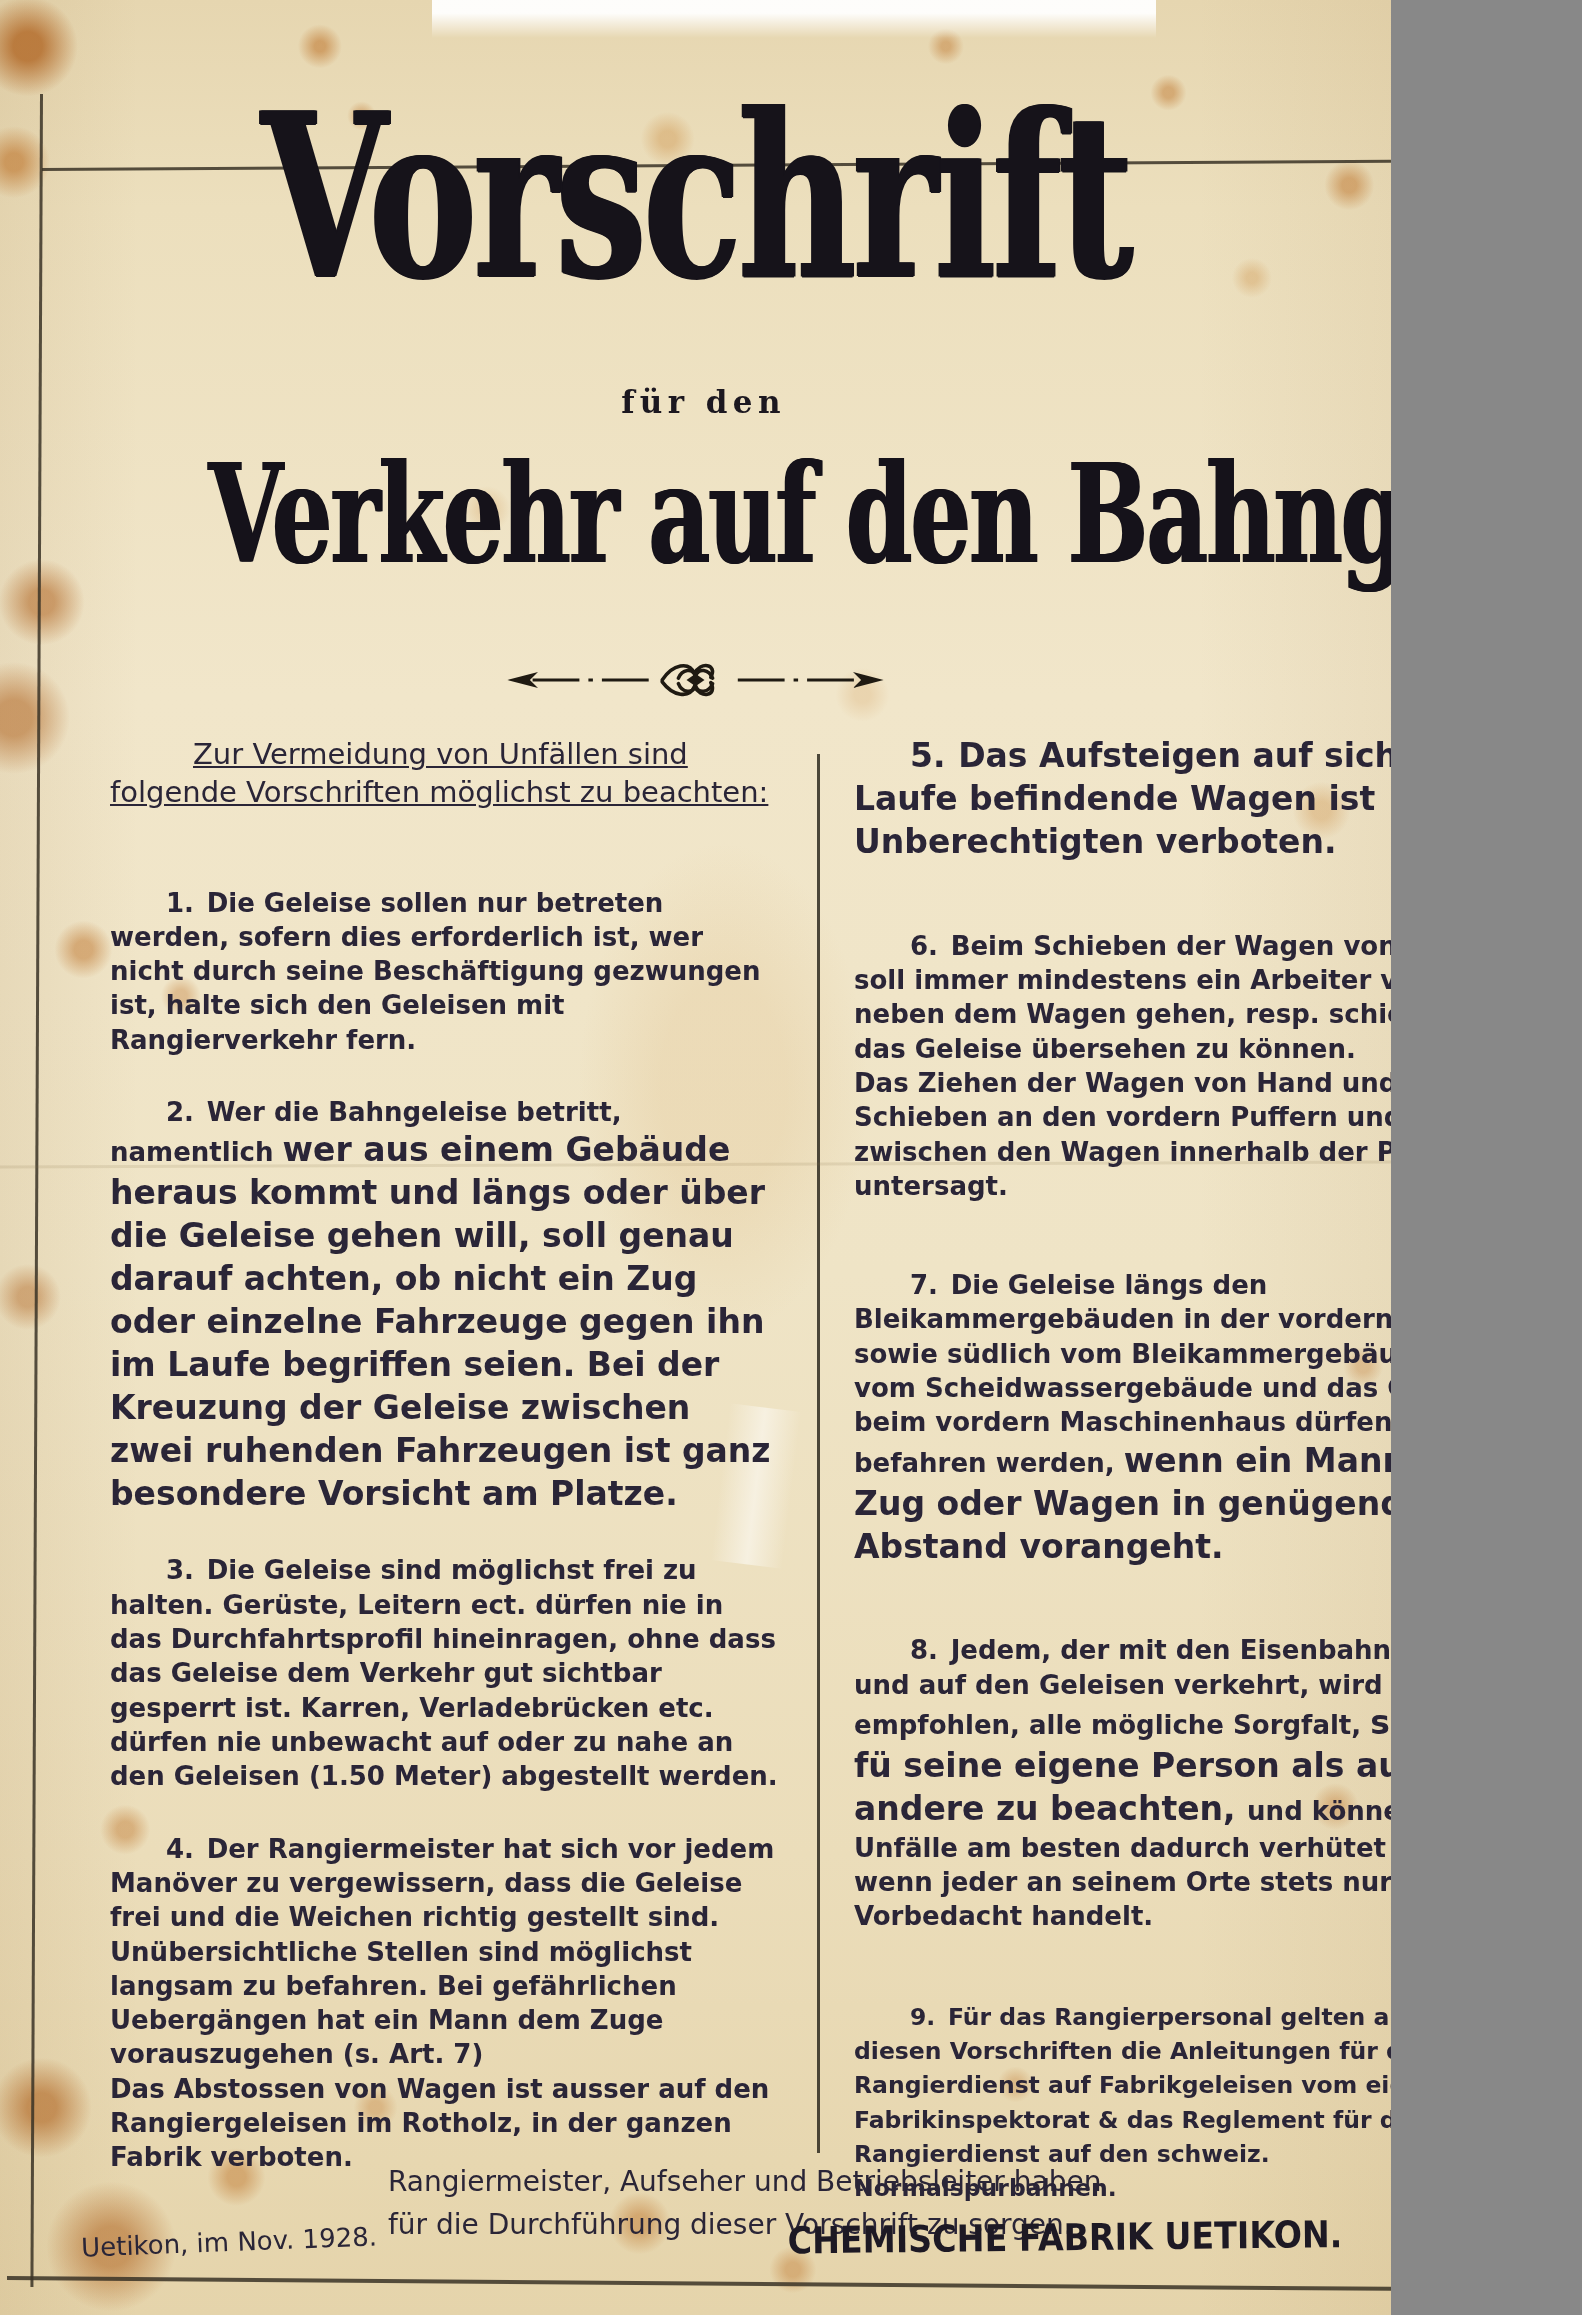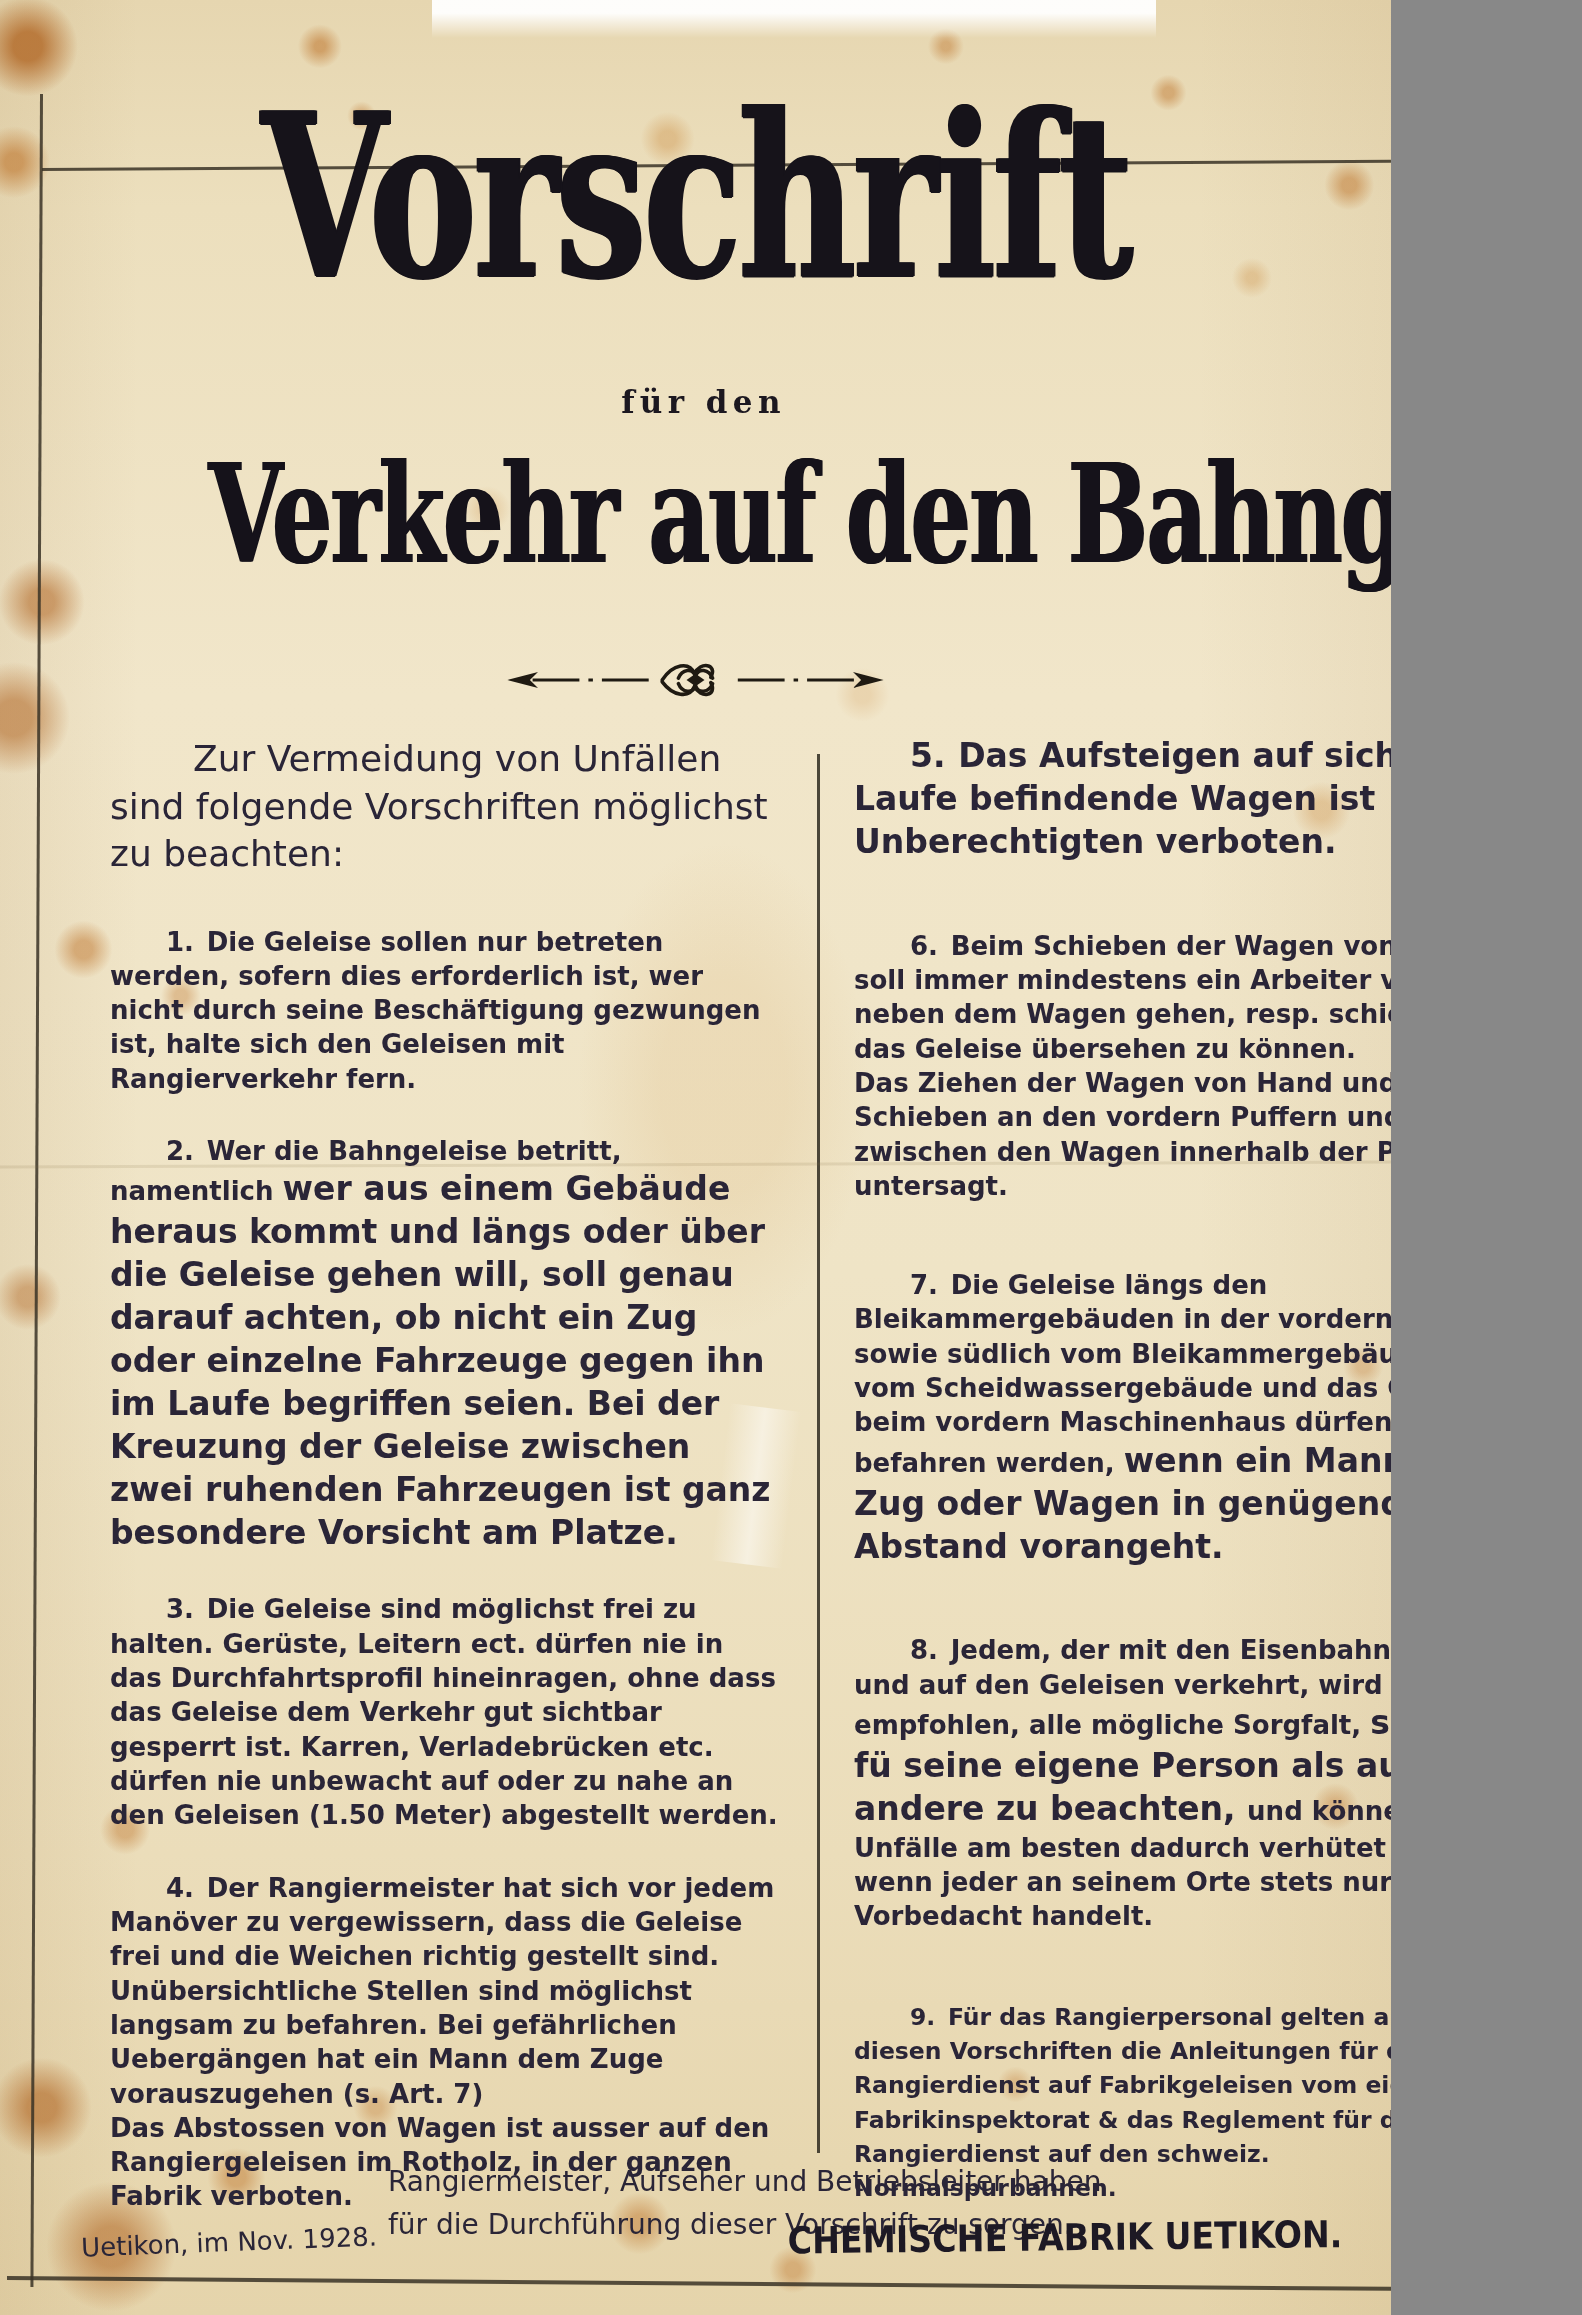--- a/index.html
+++ b/index.html
@@ -71,21 +71,21 @@
     transform:scaleX(.70);
     text-shadow:1.4px 0 0 currentColor,-1.4px 0 0 currentColor;
     white-space:nowrap;
   }
   .ornament{position:absolute;left:0;right:0;top:653px;text-align:center;}
   .ornament svg{display:inline-block;}
 
   .col{position:absolute;top:735px;width:673px;font-size:26px;line-height:1.32;}
   .col-left{left:110px;}
   .col-right{left:854px;}
-  .intro{margin:0 0 47px 0;font-size:36px;text-indent:83px;}
+  .intro{margin:0 0 74px 0;font-size:29px;text-indent:83px;text-decoration:underline;}
   .rule{margin-top:38px;font-weight:bold;}
   .rule:first-child{margin-top:0;}
   .rule.sp{margin-top:65px;}
   .para{margin:0;}
   .para.first{text-indent:56px;}
   .num{margin-right:12.7px;}
   .em{font-size:33px;line-height:1.30;}
   .sm{font-size:23.5px;line-height:1.32;}
 
   .footer-note{

